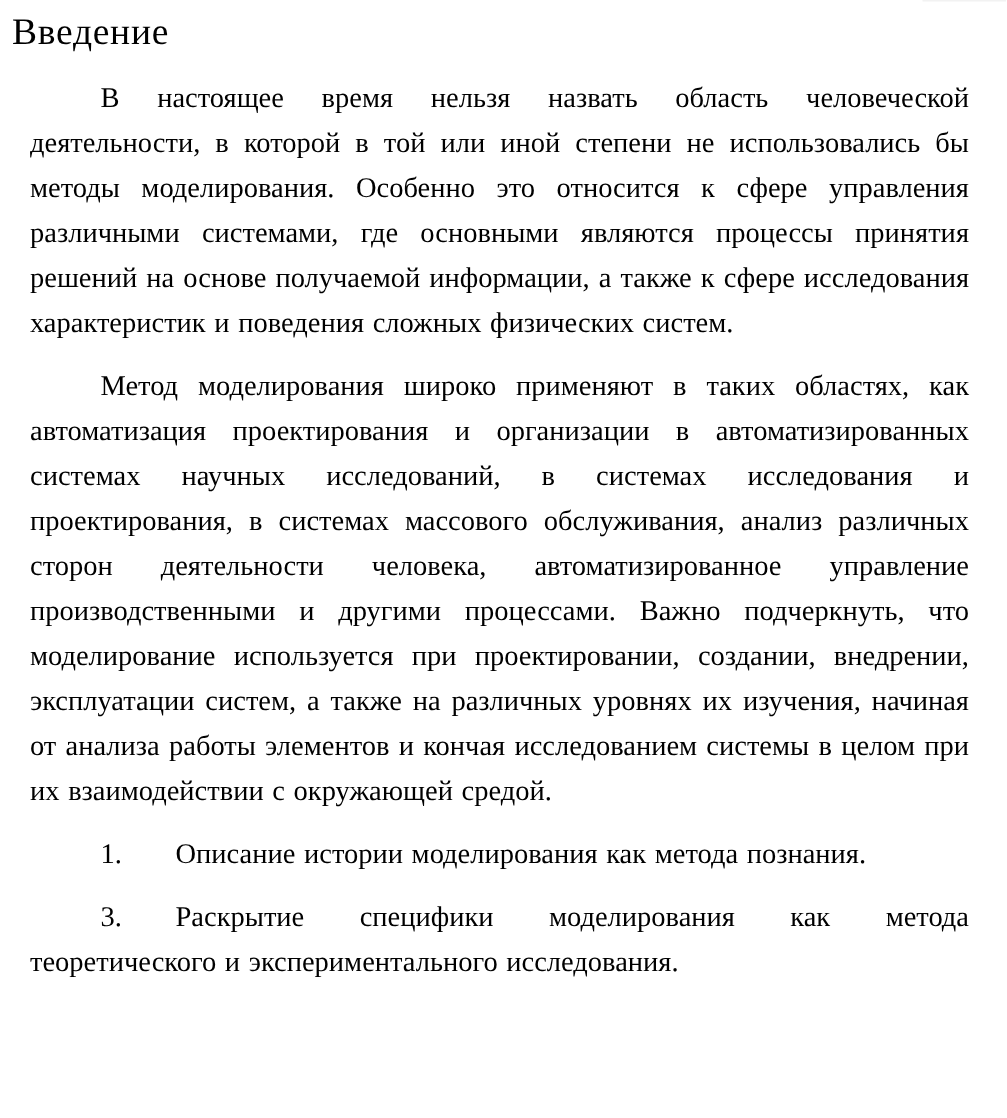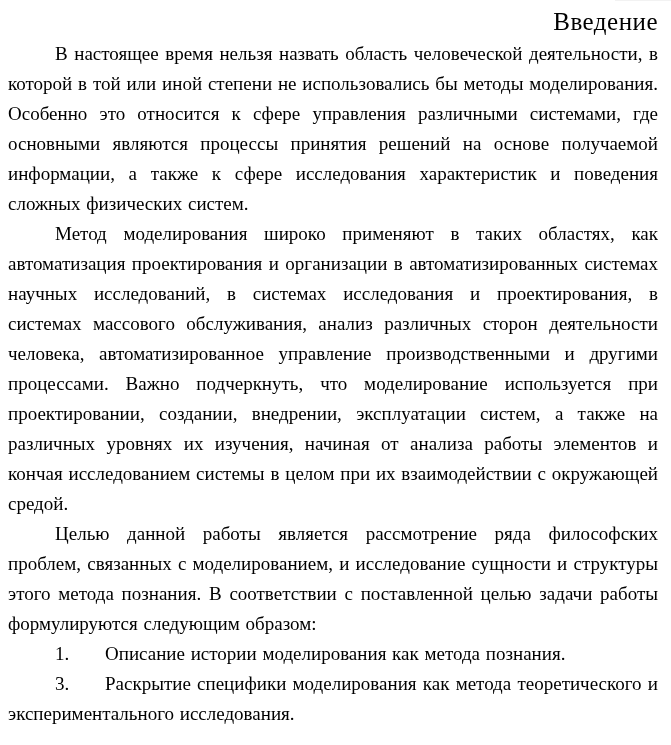--- a/index.html
+++ b/index.html
@@ -24,25 +24,25 @@
     left: 615px;
     width: 56px;
     height: 1px;
     background: #f2f2f2;
   }
   .title {
     margin: 0;
     font-size: 25px;
     font-weight: normal;
     line-height: 34px;
-    text-align: right;
+    text-align: left;
     letter-spacing: 0.5px;
   }
   .para, .list-item {
-    margin: 0;
+    margin: 12px;
     font-size: 19px;
     line-height: 30px;
     text-align: justify;
     text-indent: 47px;
     word-spacing: 1px;
   }
   .num {
     display: inline-block;
     width: 50px;
     text-indent: 0;
@@ -53,20 +53,19 @@
 
 <div class="page">
   <div class="artifact"></div>
 
   <h1 class="title">Введение</h1>
 
   <p class="para">В настоящее время нельзя назвать область человеческой деятельности, в которой в той или иной степени не использовались бы методы моделирования. Особенно это относится к сфере управления различными системами, где основными являются процессы принятия решений на основе получаемой информации, а также к сфере исследования характеристик и поведения сложных физических систем.</p>
 
   <p class="para">Метод моделирования широко применяют в таких областях, как автоматизация проектирования и организации в автоматизированных системах научных исследований, в системах исследования и проектирования, в системах массового обслуживания, анализ различных сторон деятельности человека, автоматизированное управление производственными и другими процессами. Важно подчеркнуть, что моделирование используется при проектировании, создании, внедрении, эксплуатации систем, а также на различных уровнях их изучения, начиная от анализа работы элементов и кончая исследованием системы в целом при их взаимодействии с окружающей средой.</p>
 
-  <p class="para">Целью данной работы является рассмотрение ряда философских проблем, связанных с моделированием, и исследование сущности и структуры этого метода познания. В соответствии с поставленной целью задачи работы формулируются следующим образом:</p>
 
   <p class="list-item"><span class="num">1.</span><span>Описание истории моделирования как метода познания.</span></p>
 
 
   <p class="list-item"><span class="num">3.</span><span>Раскрытие специфики моделирования как метода теоретического и экспериментального исследования.</span></p>
 
 </div>
 
 </body></html>

